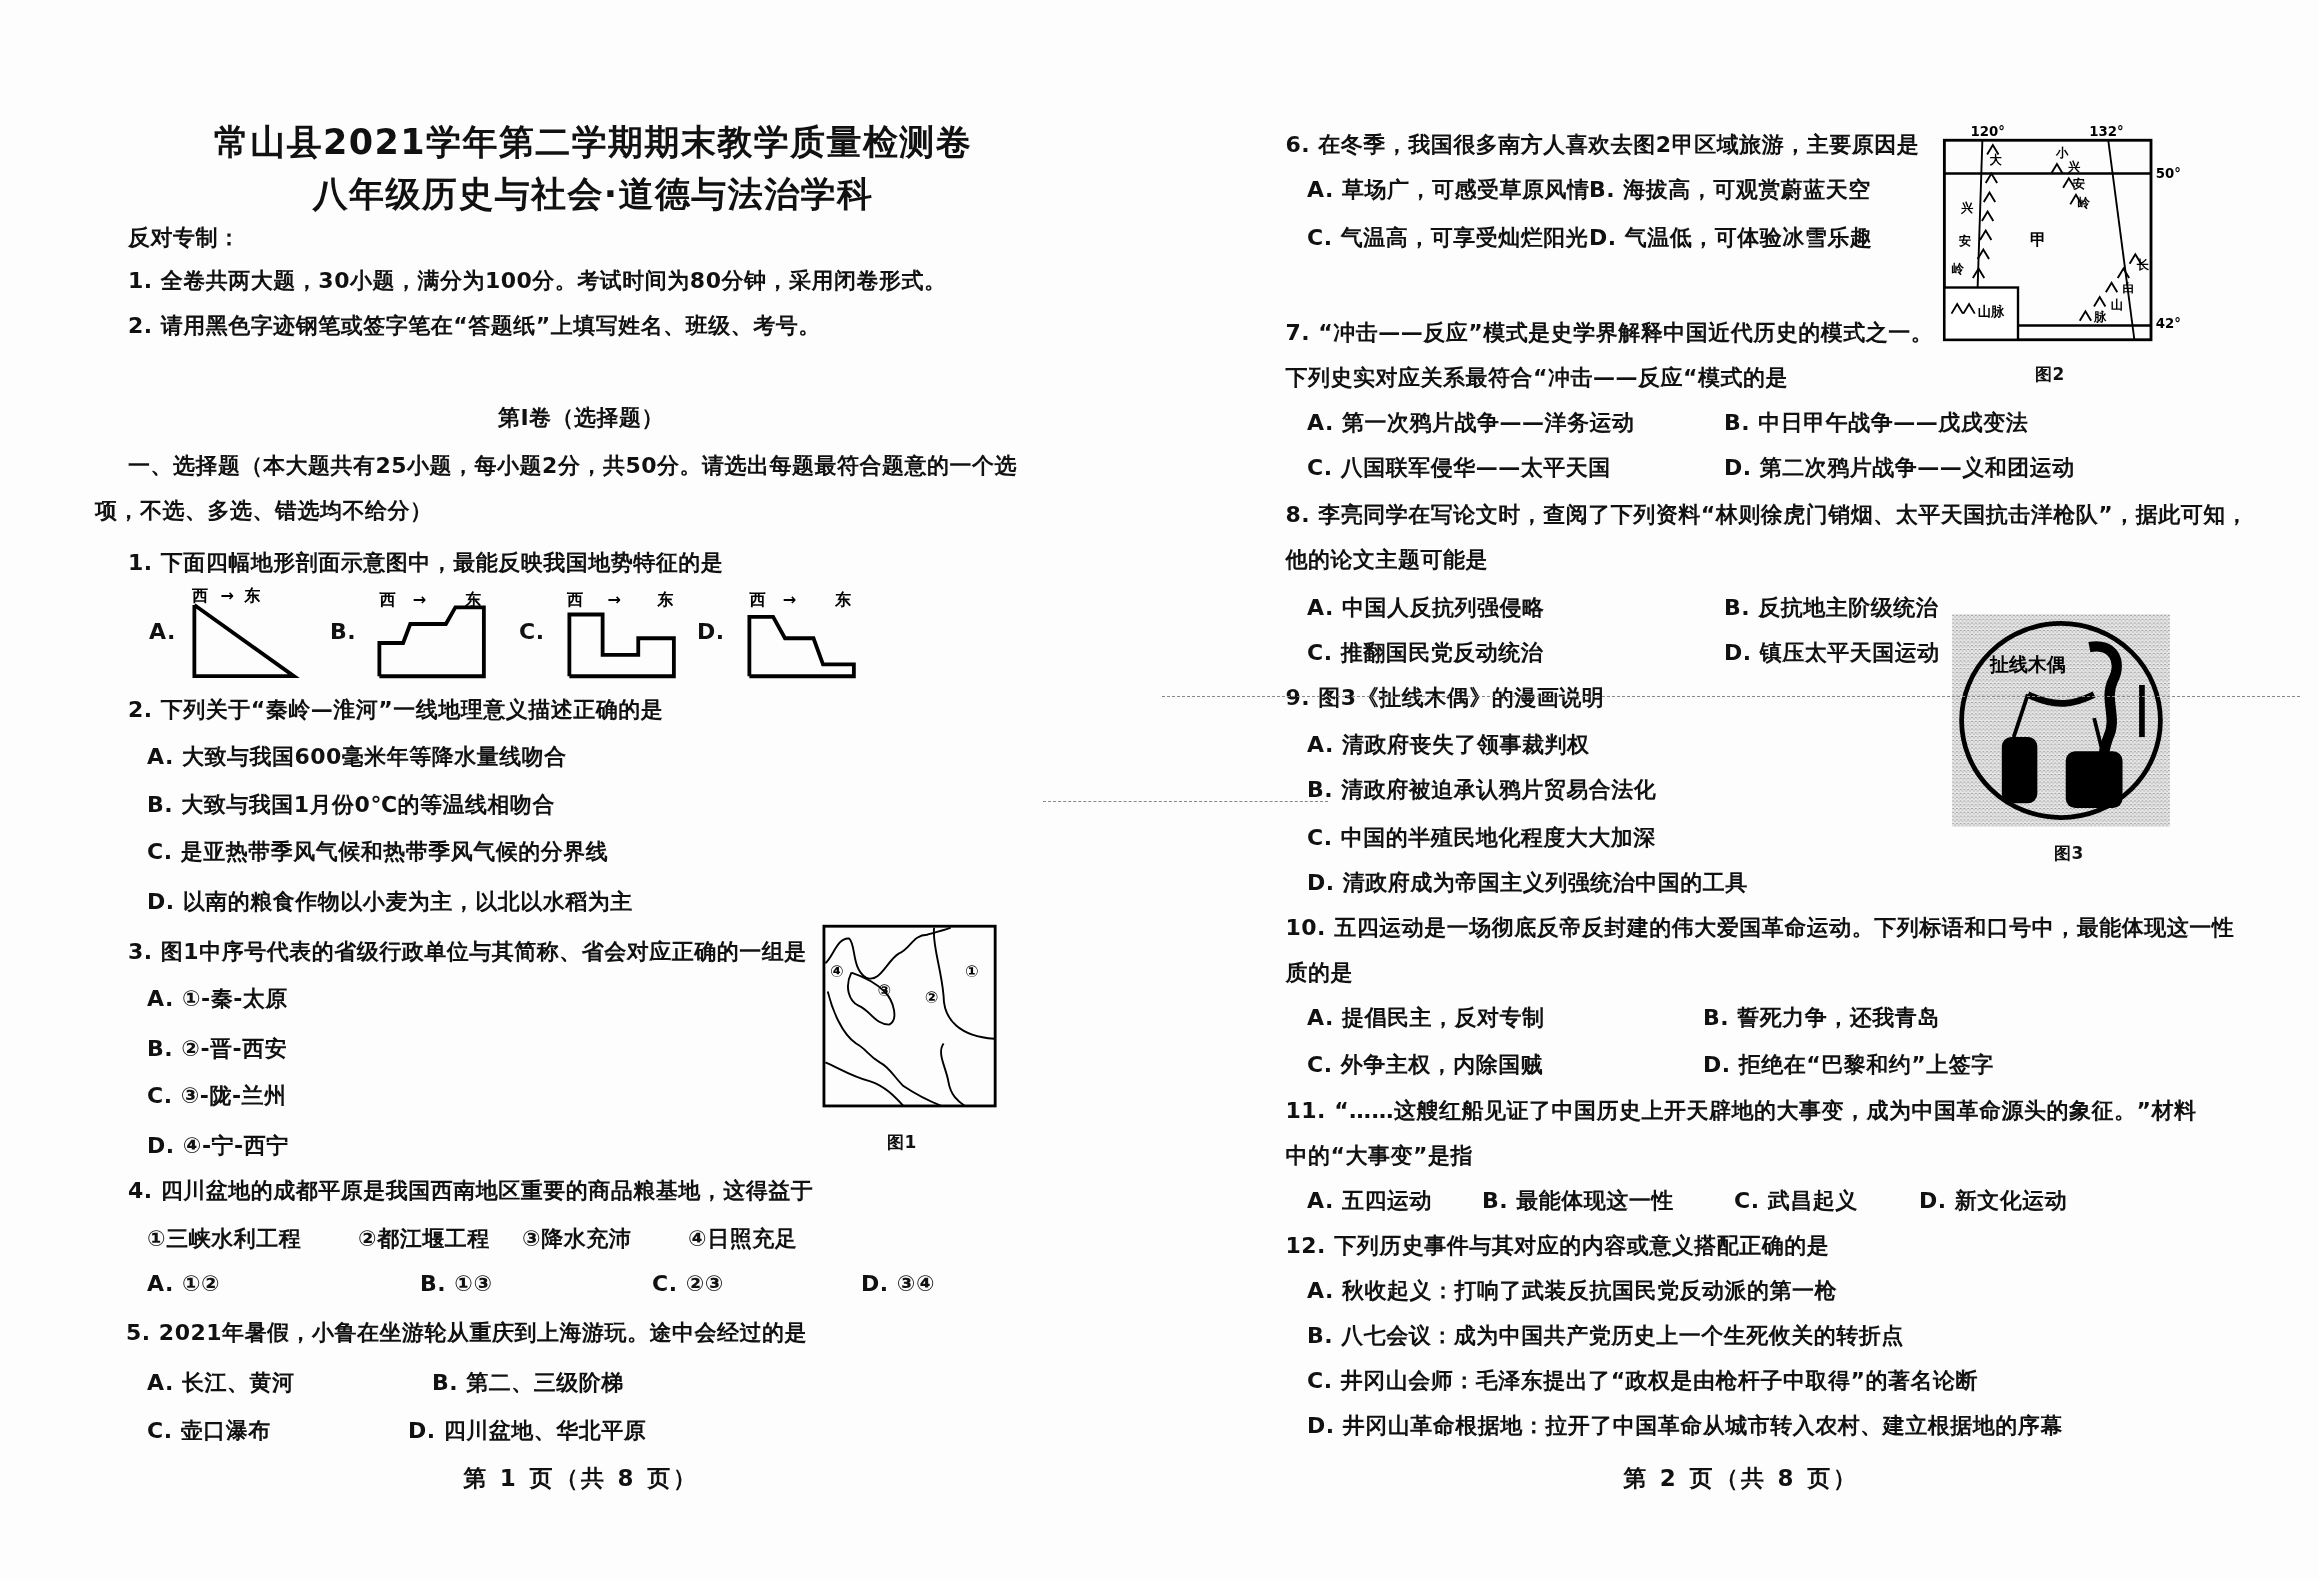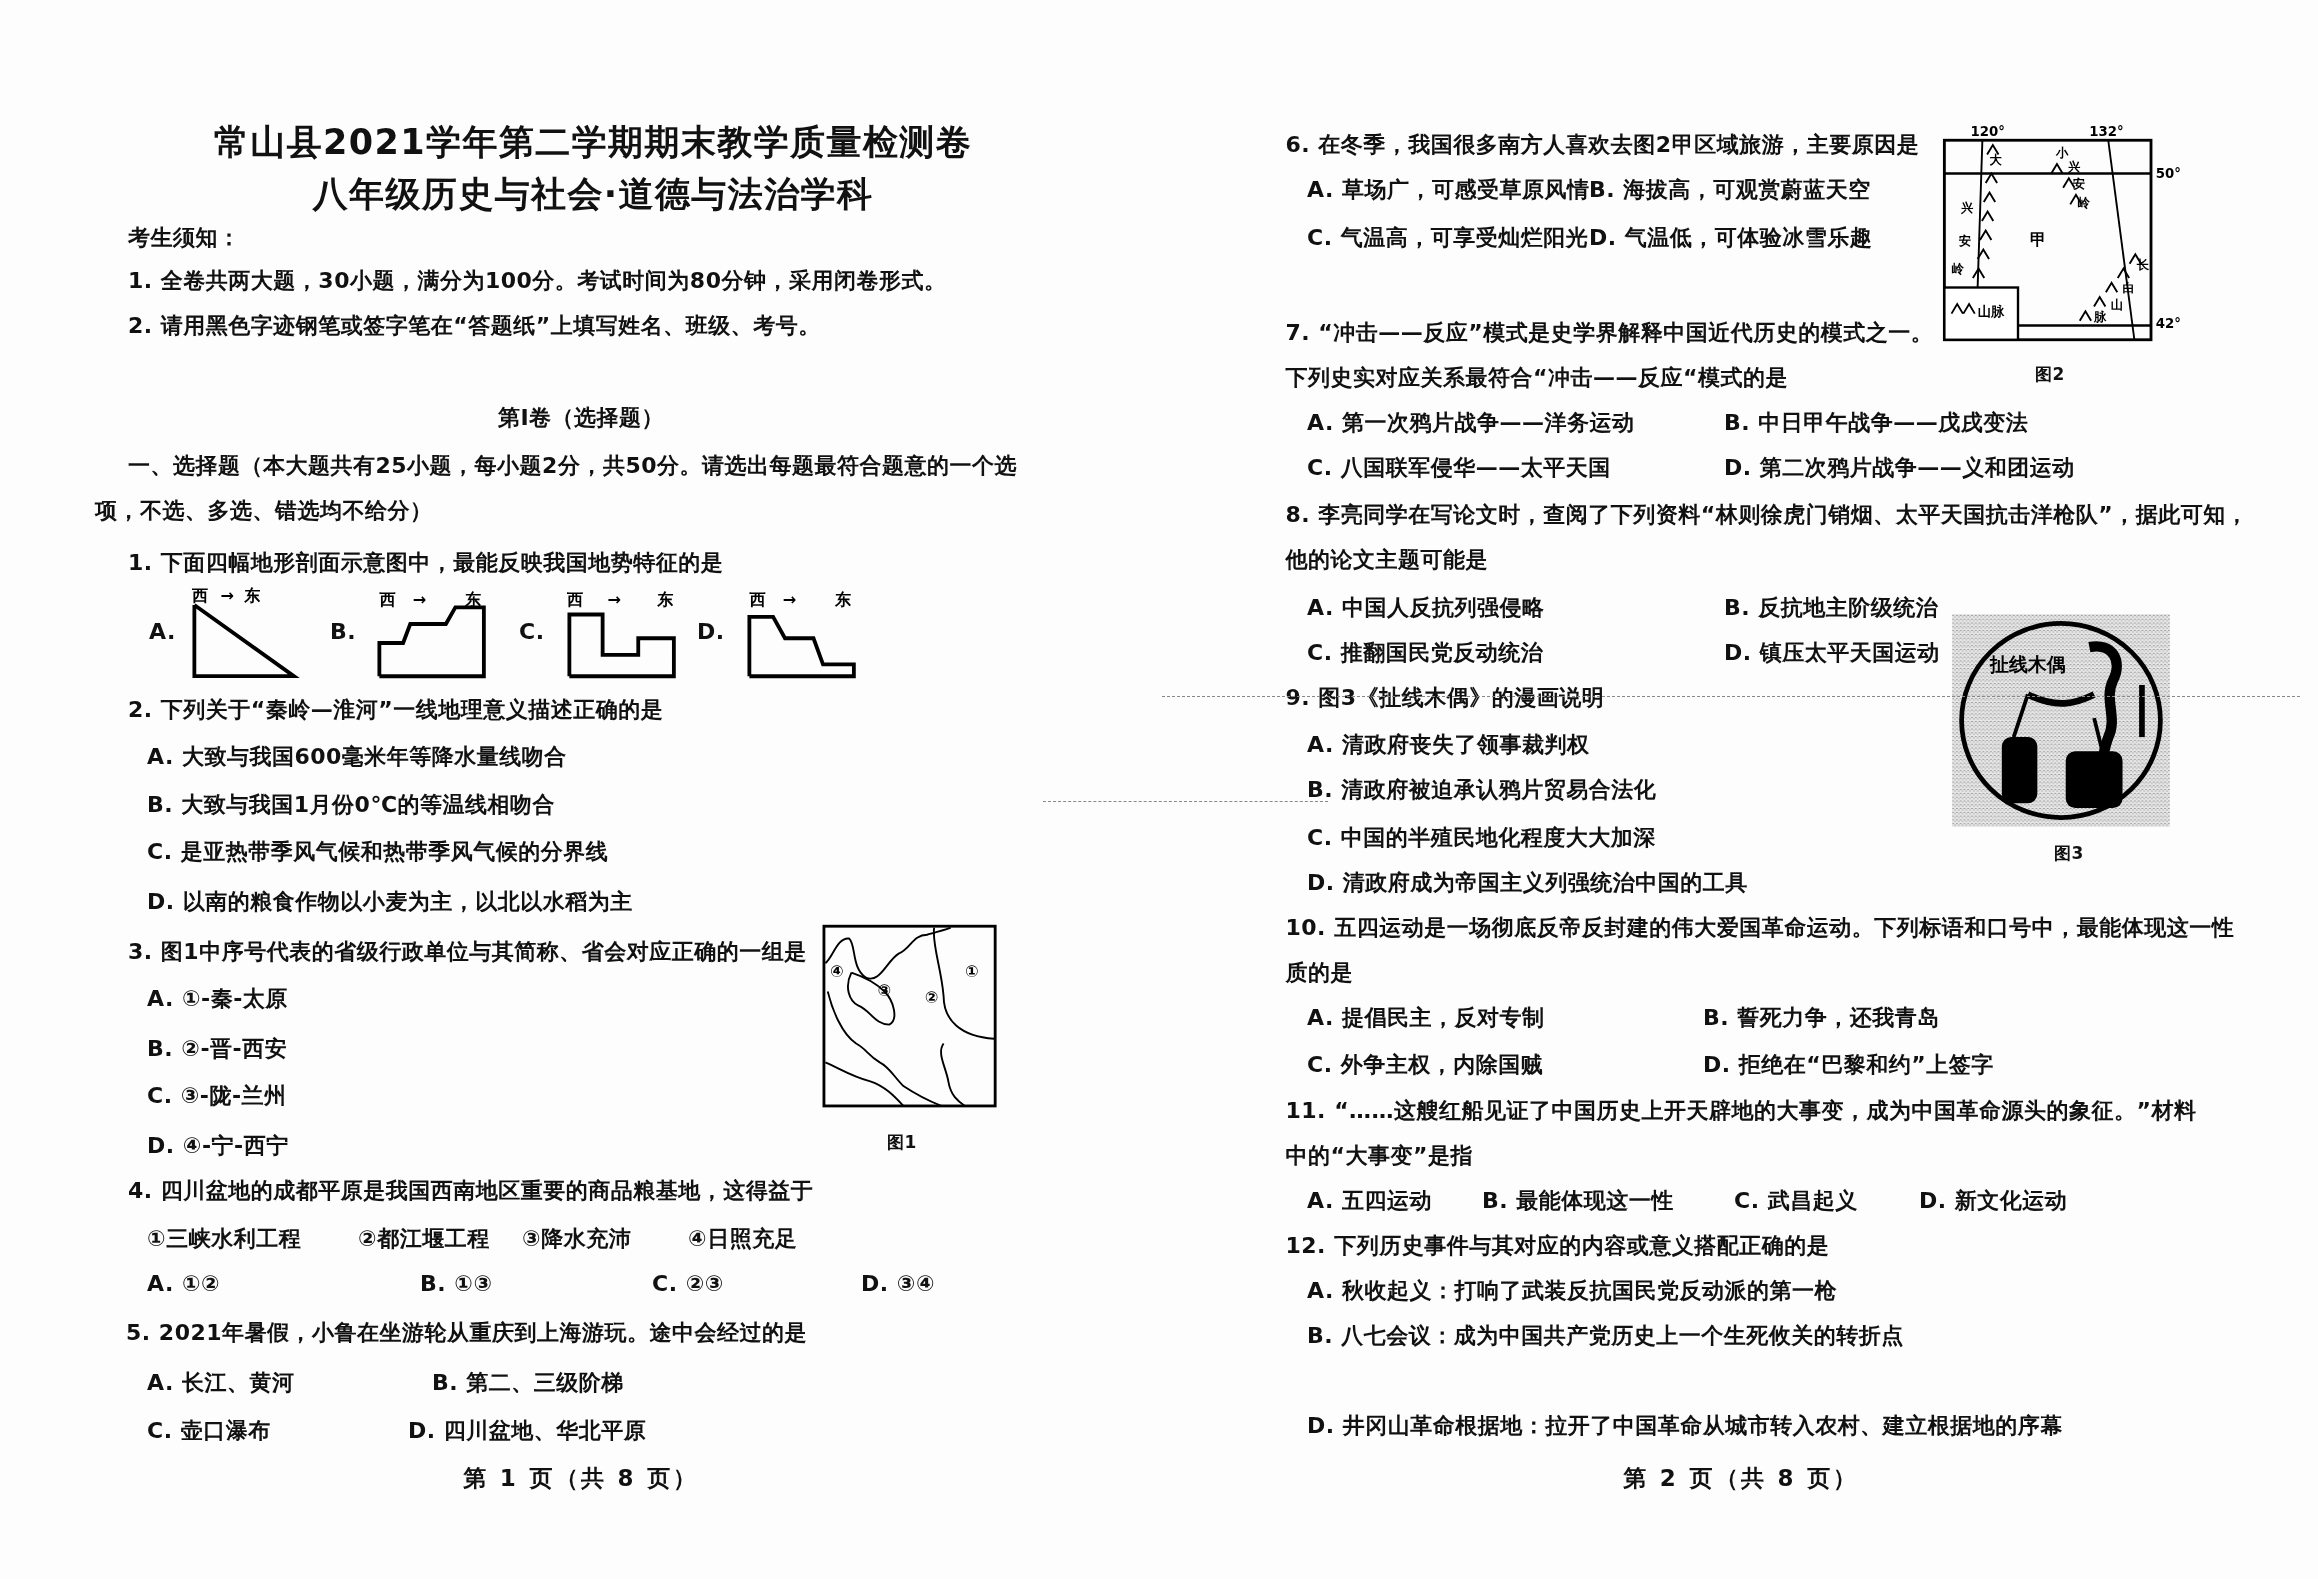--- a/index.html
+++ b/index.html
@@ -17,21 +17,21 @@
   .noise-line { position:absolute; border-top:1.4px dashed #888; }
 </style>
 </head>
 <body>
 
 <div class="page page-left">
 
   <div class="t title center" style="left:593px; top:119px;">常山县2021学年第二学期期末教学质量检测卷</div>
   <div class="t title center" style="left:593px; top:171px;">八年级历史与社会·道德与法治学科</div>
 
-  <div class="t" style="left:128px; top:223px;">考生须知：</div>
+  <div class="t" style="left:128px; top:223px;">反对专制：</div>
   <div class="t" style="left:128px; top:266px;">1. 全卷共两大题，30小题，满分为100分。考试时间为80分钟，采用闭卷形式。</div>
   <div class="t" style="left:128px; top:311px;">2. 请用黑色字迹钢笔或签字笔在“答题纸”上填写姓名、班级、考号。</div>
 
   <div class="t center" style="left:581px; top:403px;">第Ⅰ卷（选择题）</div>
   <div class="t" style="left:128px; top:451px;">一、选择题（本大题共有25小题，每小题2分，共50分。请选出每题最符合题意的一个选</div>
   <div class="t" style="left:95px; top:496px;">项，不选、多选、错选均不给分）</div>
 
   <div class="t" style="left:128px; top:548px;">1. 下面四幅地形剖面示意图中，最能反映我国地势特征的是</div>
   <div>
     <div class="t" style="left:149px; top:619px;">A.</div>
@@ -211,20 +211,21 @@
   <div class="t" style="left:28.5px; top:1096px;">11. “……这艘红船见证了中国历史上开天辟地的大事变，成为中国革命源头的象征。”材料</div>
   <div class="t" style="left:28.5px; top:1141px;">中的“大事变”是指</div>
   <div class="t" style="left:50px; top:1186px;">A. 五四运动</div>
   <div class="t" style="left:225px; top:1186px;">B. 最能体现这一性</div>
   <div class="t" style="left:477px; top:1186px;">C. 武昌起义</div>
   <div class="t" style="left:662px; top:1186px;">D. 新文化运动</div>
 
   <div class="t" style="left:28.5px; top:1231px;">12.  下列历史事件与其对应的内容或意义搭配正确的是</div>
   <div class="t" style="left:50px; top:1276px;">A.  秋收起义：打响了武装反抗国民党反动派的第一枪</div>
   <div class="t" style="left:50px; top:1321px;">B.  八七会议：成为中国共产党历史上一个生死攸关的转折点</div>
+  <div class="t" style="left:50px; top:1366px;">C.  井冈山会师：毛泽东提出了“政权是由枪杆子中取得”的著名论断</div>
   <div class="t" style="left:50px; top:1411px;">D.  井冈山革命根据地：拉开了中国革命从城市转入农村、建立根据地的序幕</div>
 
   <div class="t footer center" style="left:484px; top:1463px;">第 2 页（共 8 页）</div>
 </div>
 
 <div class="noise-line" style="left:1162px; top:696px; width:1138px;"></div>
 <div class="noise-line" style="left:1043px; top:801px; width:285px; border-top-width:0.9px;"></div>
 
 
 </body></html>

